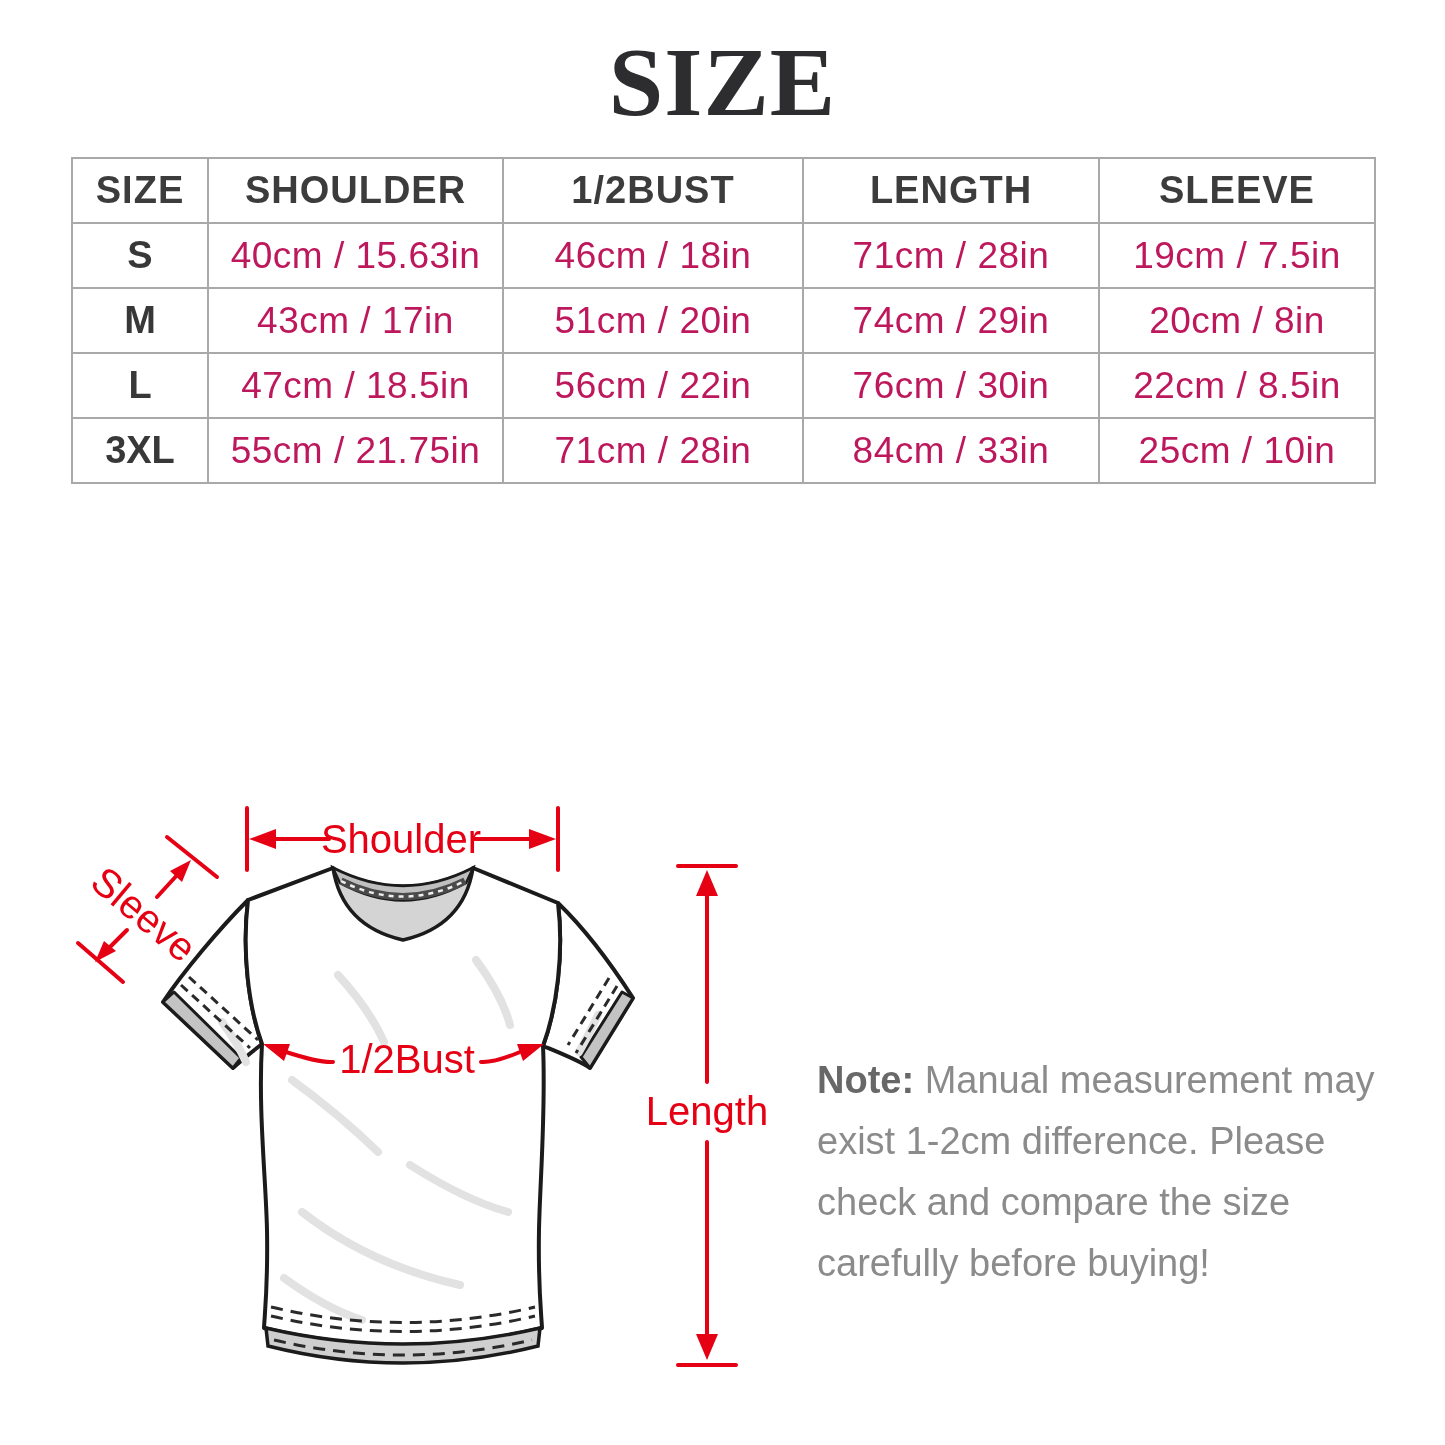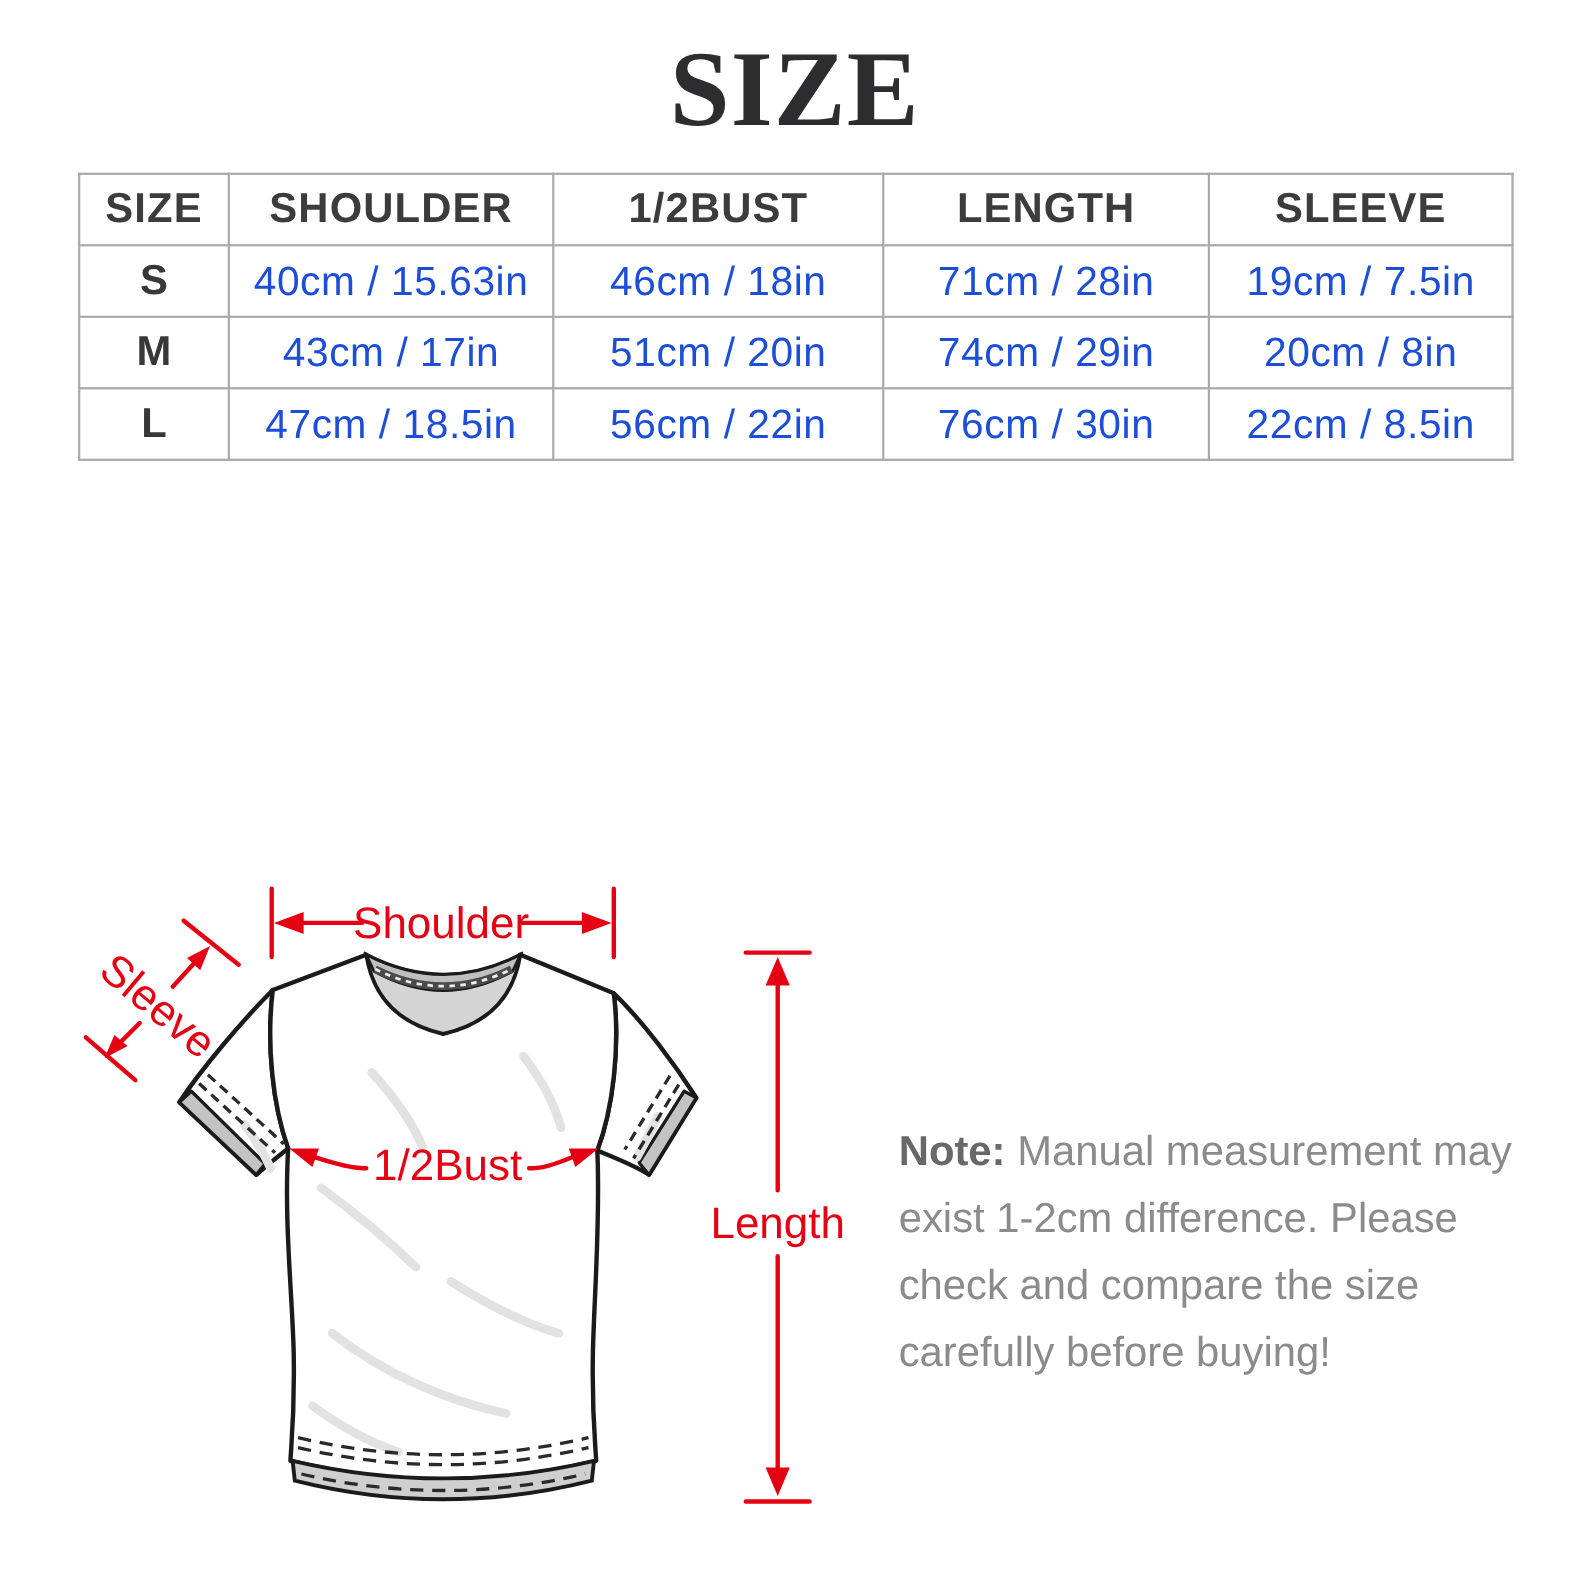--- a/index.html
+++ b/index.html
@@ -17,26 +17,26 @@
     background:#ffffff;
   }
   table.size-table th, table.size-table td{
     border:2px solid #a9a9a9;text-align:center;vertical-align:middle;padding:0;
     height:63px;overflow:hidden;white-space:nowrap;
   }
   table.size-table th{
     font-size:38px;font-weight:bold;color:#3c3c3c;letter-spacing:1px;
   }
   td.size-cell{font-size:38px;font-weight:bold;color:#383838;}
-  td.measurement-cell{font-size:37px;font-weight:normal;color:#1d4ed8;letter-spacing:0.5px;margin-top:20px;}
+  td.measurement-cell{font-size:37px;font-weight:normal;color:#be185d;letter-spacing:0.5px;margin-top:20px;}
 
   .diagram{position:absolute;left:40px;top:780px;width:760px;height:665px;}
 
   .note-block{
-    position:absolute;left:817px;top:979px;width:575px;
+    position:absolute;left:817px;top:1012px;width:575px;
     font-size:38px;line-height:61px;color:#8b8b8b;
   }
   .note-label{font-weight:bold;color:#686868;}
 </style>
 </head>
 <body>
 
 <div class="page-title">SIZE</div>
 
 <table class="size-table">
@@ -70,20 +70,27 @@
       <td class="measurement-cell">51cm / 20in</td>
       <td class="measurement-cell">74cm / 29in</td>
       <td class="measurement-cell">20cm / 8in</td>
     </tr>
     <tr>
       <td class="size-cell">L</td>
       <td class="measurement-cell">47cm / 18.5in</td>
       <td class="measurement-cell">56cm / 22in</td>
       <td class="measurement-cell">76cm / 30in</td>
       <td class="measurement-cell">22cm / 8.5in</td>
+    </tr>
+    <tr>
+      <td class="size-cell">3XL</td>
+      <td class="measurement-cell">55cm / 21.75in</td>
+      <td class="measurement-cell">71cm / 28in</td>
+      <td class="measurement-cell">84cm / 33in</td>
+      <td class="measurement-cell">25cm / 10in</td>
     </tr>
   </tbody>
 </table>
 
 <svg class="diagram" viewBox="0 0 760 665" xmlns="http://www.w3.org/2000/svg">
 
   <g stroke="#1b1b1b" stroke-width="4" fill="#ffffff" stroke-linejoin="round" stroke-linecap="round">
     <path d="M208,120 C180,148 143,192 123,222 L193,288 C203,279 213,271 222,264 C208,225 202,170 208,120 Z"></path>
     <path d="M518,123 C546,150 575,190 593,218 L550,288 C538,280 520,273 503,266 C517,228 524,173 518,123 Z"></path>
     <path fill="#c3c3c3" stroke-width="3" d="M123,222 L193,288 L201,278 L134,212 Z"></path>

